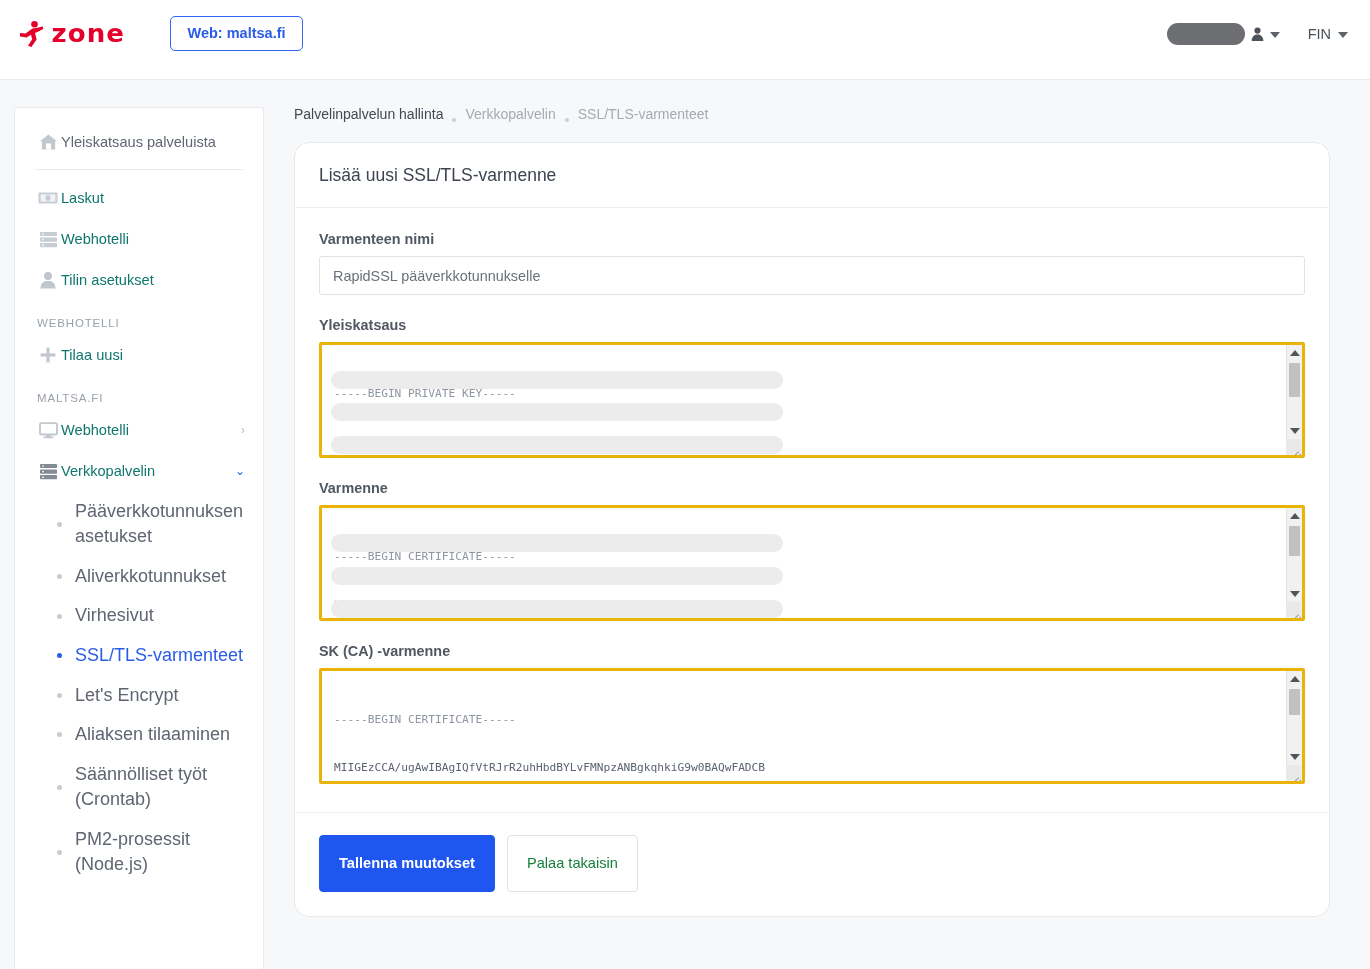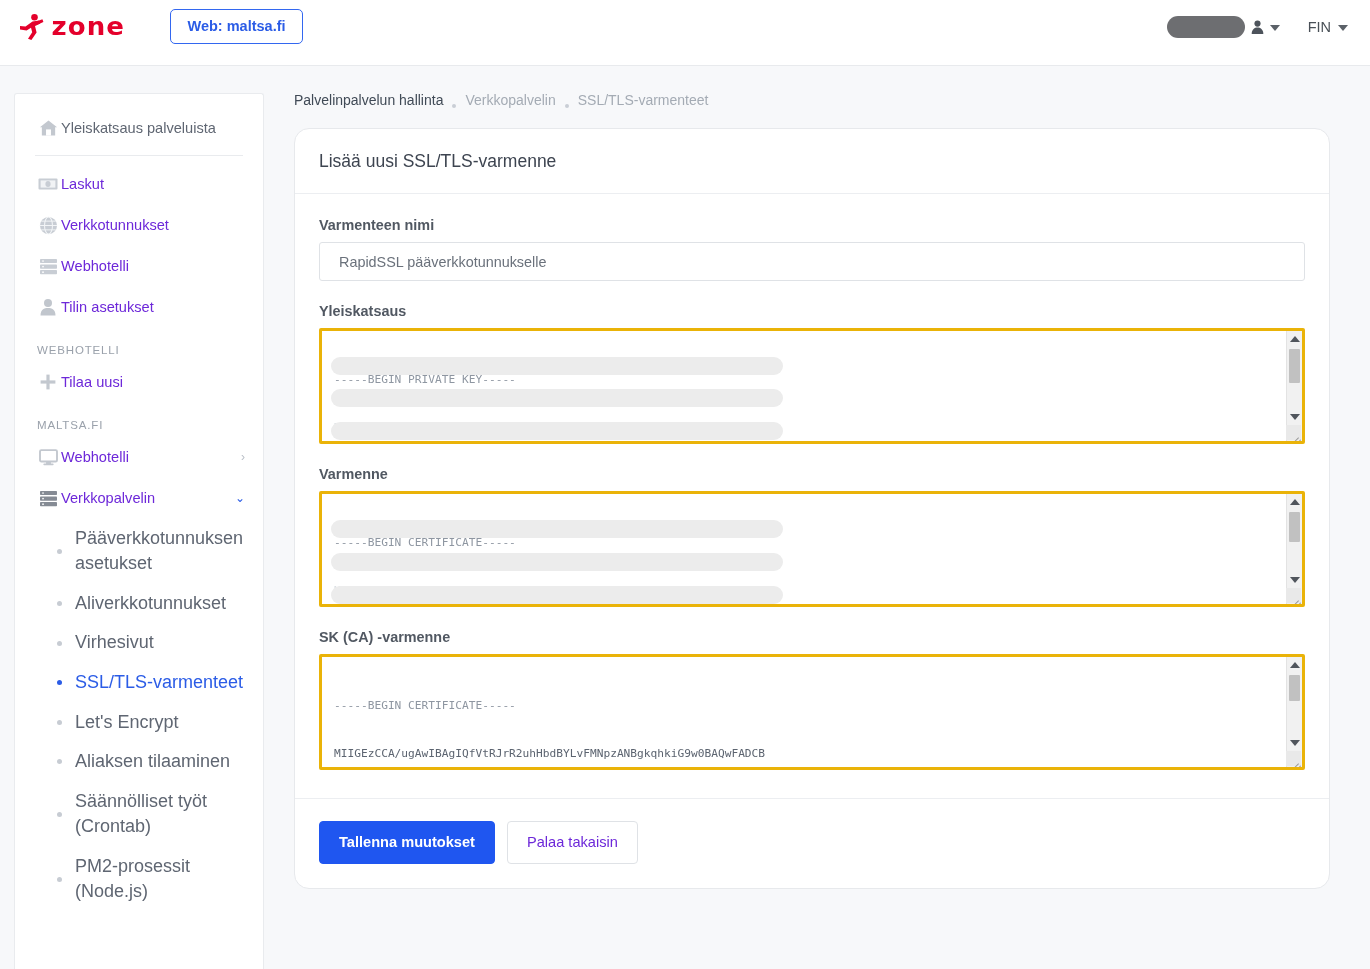--- a/index.html
+++ b/index.html
@@ -7,21 +7,21 @@
     margin: 0; padding: 0;
     width: 1370px; height: 969px;
     overflow: hidden;
     background: #f7f8fa;
     font-family: "Liberation Sans", sans-serif;
     -webkit-font-smoothing: antialiased;
   }
 
   
   .topbar {
-    height: 66px;
+    height: 80px;
     background: #ffffff;
     border-bottom: 1px solid #e8eaed;
     display: flex;
     align-items: center;
     padding: 0 22px 12px 18px;
     position: relative;
   }
   .brand { display: flex; align-items: center; gap: 9px; }
   .brand-runner { width: 26px; height: 28px; display: block; }
   .brand-word {
@@ -86,21 +86,21 @@
     display: flex;
     align-items: center;
     padding: 11px 18px 11px 22px;
     gap: 2px;
     cursor: pointer;
     position: relative;
   }
   .nav-row .ico { width: 22px; flex: 0 0 22px; display: flex; justify-content: center; }
   .nav-label {
     font-size: 14.6px;
-    color: #6d28d9;
+    color: #0f766e;
     line-height: 1.3;
   }
   .nav-row.top .nav-label { color: #5f6672; }
   .divider {
     height: 1px;
     background: #e9ebee;
     margin: 6px 20px 8px 20px;
   }
   .section-head {
     font-size: 11.5px;
@@ -161,21 +161,21 @@
     font-size: 14.4px;
     color: #515862;
     font-weight: 700;
     margin-bottom: 9px;
   }
   .text-input {
     width: 100%;
     height: 39px;
     border: 1px solid #dfe2e6;
     border-radius: 3px;
-    padding: 0 19px;
+    padding: 0 13px;
     font-size: 14.4px;
     color: #6a717b;
     font-family: "Liberation Sans", sans-serif;
     background: #fff;
     outline: none;
   }
   .fld-block { margin-bottom: 22px; }
   .fld-block:last-child { margin-bottom: 0; }
 
   
@@ -251,31 +251,31 @@
 
   .btn-row {
     border-top: 1px solid #eceef1;
     padding: 22px 24px 24px 24px;
     display: flex; gap: 12px; align-items: center;
   }
   .btn {
     font-size: 14.6px;
     border-radius: 4px;
     padding: 0 19px;
-    height: 43px;
+    height: 57px;
     cursor: pointer;
     font-family: "Liberation Sans", sans-serif;
     line-height: 39px;
   }
   .btn-primary {
     background: #1f56f0; color: #fff; border: 1px solid #1f56f0;
     font-weight: 700;
   }
   .btn-secondary {
-    background: #fff; color: #6d28d9; border: 1px solid #dfe2e6;
+    background: #fff; color: #15803d; border: 1px solid #dfe2e6;
   }
 </style>
 </head>
 <body>
 
 <div class="topbar">
   <div class="brand">
     <svg class="brand-runner" viewBox="0 0 26 28">
       <circle cx="16.5" cy="4.2" r="3.3" fill="#e4002b"></circle>
       <path d="M14.5 8.5 L7.5 13.5 L2 13.0 L2 16.4 L8.6 17.4 L13.0 14.8 L14.2 19.2 L10.0 25.8 L13.4 27.0 L18.6 19.6 L17.0 13.0 L22.2 10.6 L21.2 7.4 Z" fill="#e4002b"></path>
@@ -322,32 +322,20 @@
       <span class="ico">
         <svg width="20" height="14" viewBox="0 0 20 14">
           <rect x="0.5" y="1.5" width="19" height="11" rx="1" fill="#c8cdd4"></rect>
           <rect x="2.6" y="3.4" width="14.8" height="7.2" fill="#f1f3f5"></rect>
           <ellipse cx="10" cy="7" rx="2.6" ry="2.9" fill="#c8cdd4"></ellipse>
         </svg>
       </span>
       <span class="nav-label">Laskut</span>
     </div>
 
-    <div class="nav-row">
-      <span class="ico">
-        <svg width="19" height="19" viewBox="0 0 20 20">
-          <circle cx="10" cy="10" r="9" fill="#c8cdd4"></circle>
-          <ellipse cx="10" cy="10" rx="4.2" ry="9" fill="none" stroke="#f3f5f7" stroke-width="1.1"></ellipse>
-          <line x1="1" y1="10" x2="19" y2="10" stroke="#f3f5f7" stroke-width="1.1"></line>
-          <line x1="2.4" y1="5.4" x2="17.6" y2="5.4" stroke="#f3f5f7" stroke-width="1"></line>
-          <line x1="2.4" y1="14.6" x2="17.6" y2="14.6" stroke="#f3f5f7" stroke-width="1"></line>
-        </svg>
-      </span>
-      <span class="nav-label">Verkkotunnukset</span>
-    </div>
 
     <div class="nav-row">
       <span class="ico">
         <svg width="19" height="17" viewBox="0 0 20 18">
           <rect x="1" y="1" width="18" height="4.4" rx="0.8" fill="#c8cdd4"></rect>
           <rect x="1" y="6.9" width="18" height="4.4" rx="0.8" fill="#c8cdd4"></rect>
           <rect x="1" y="12.8" width="18" height="4.4" rx="0.8" fill="#c8cdd4"></rect>
           <circle cx="4.2" cy="3.2" r="0.9" fill="#fff"></circle>
           <circle cx="4.2" cy="9.1" r="0.9" fill="#fff"></circle>
           <circle cx="4.2" cy="15" r="0.9" fill="#fff"></circle>

